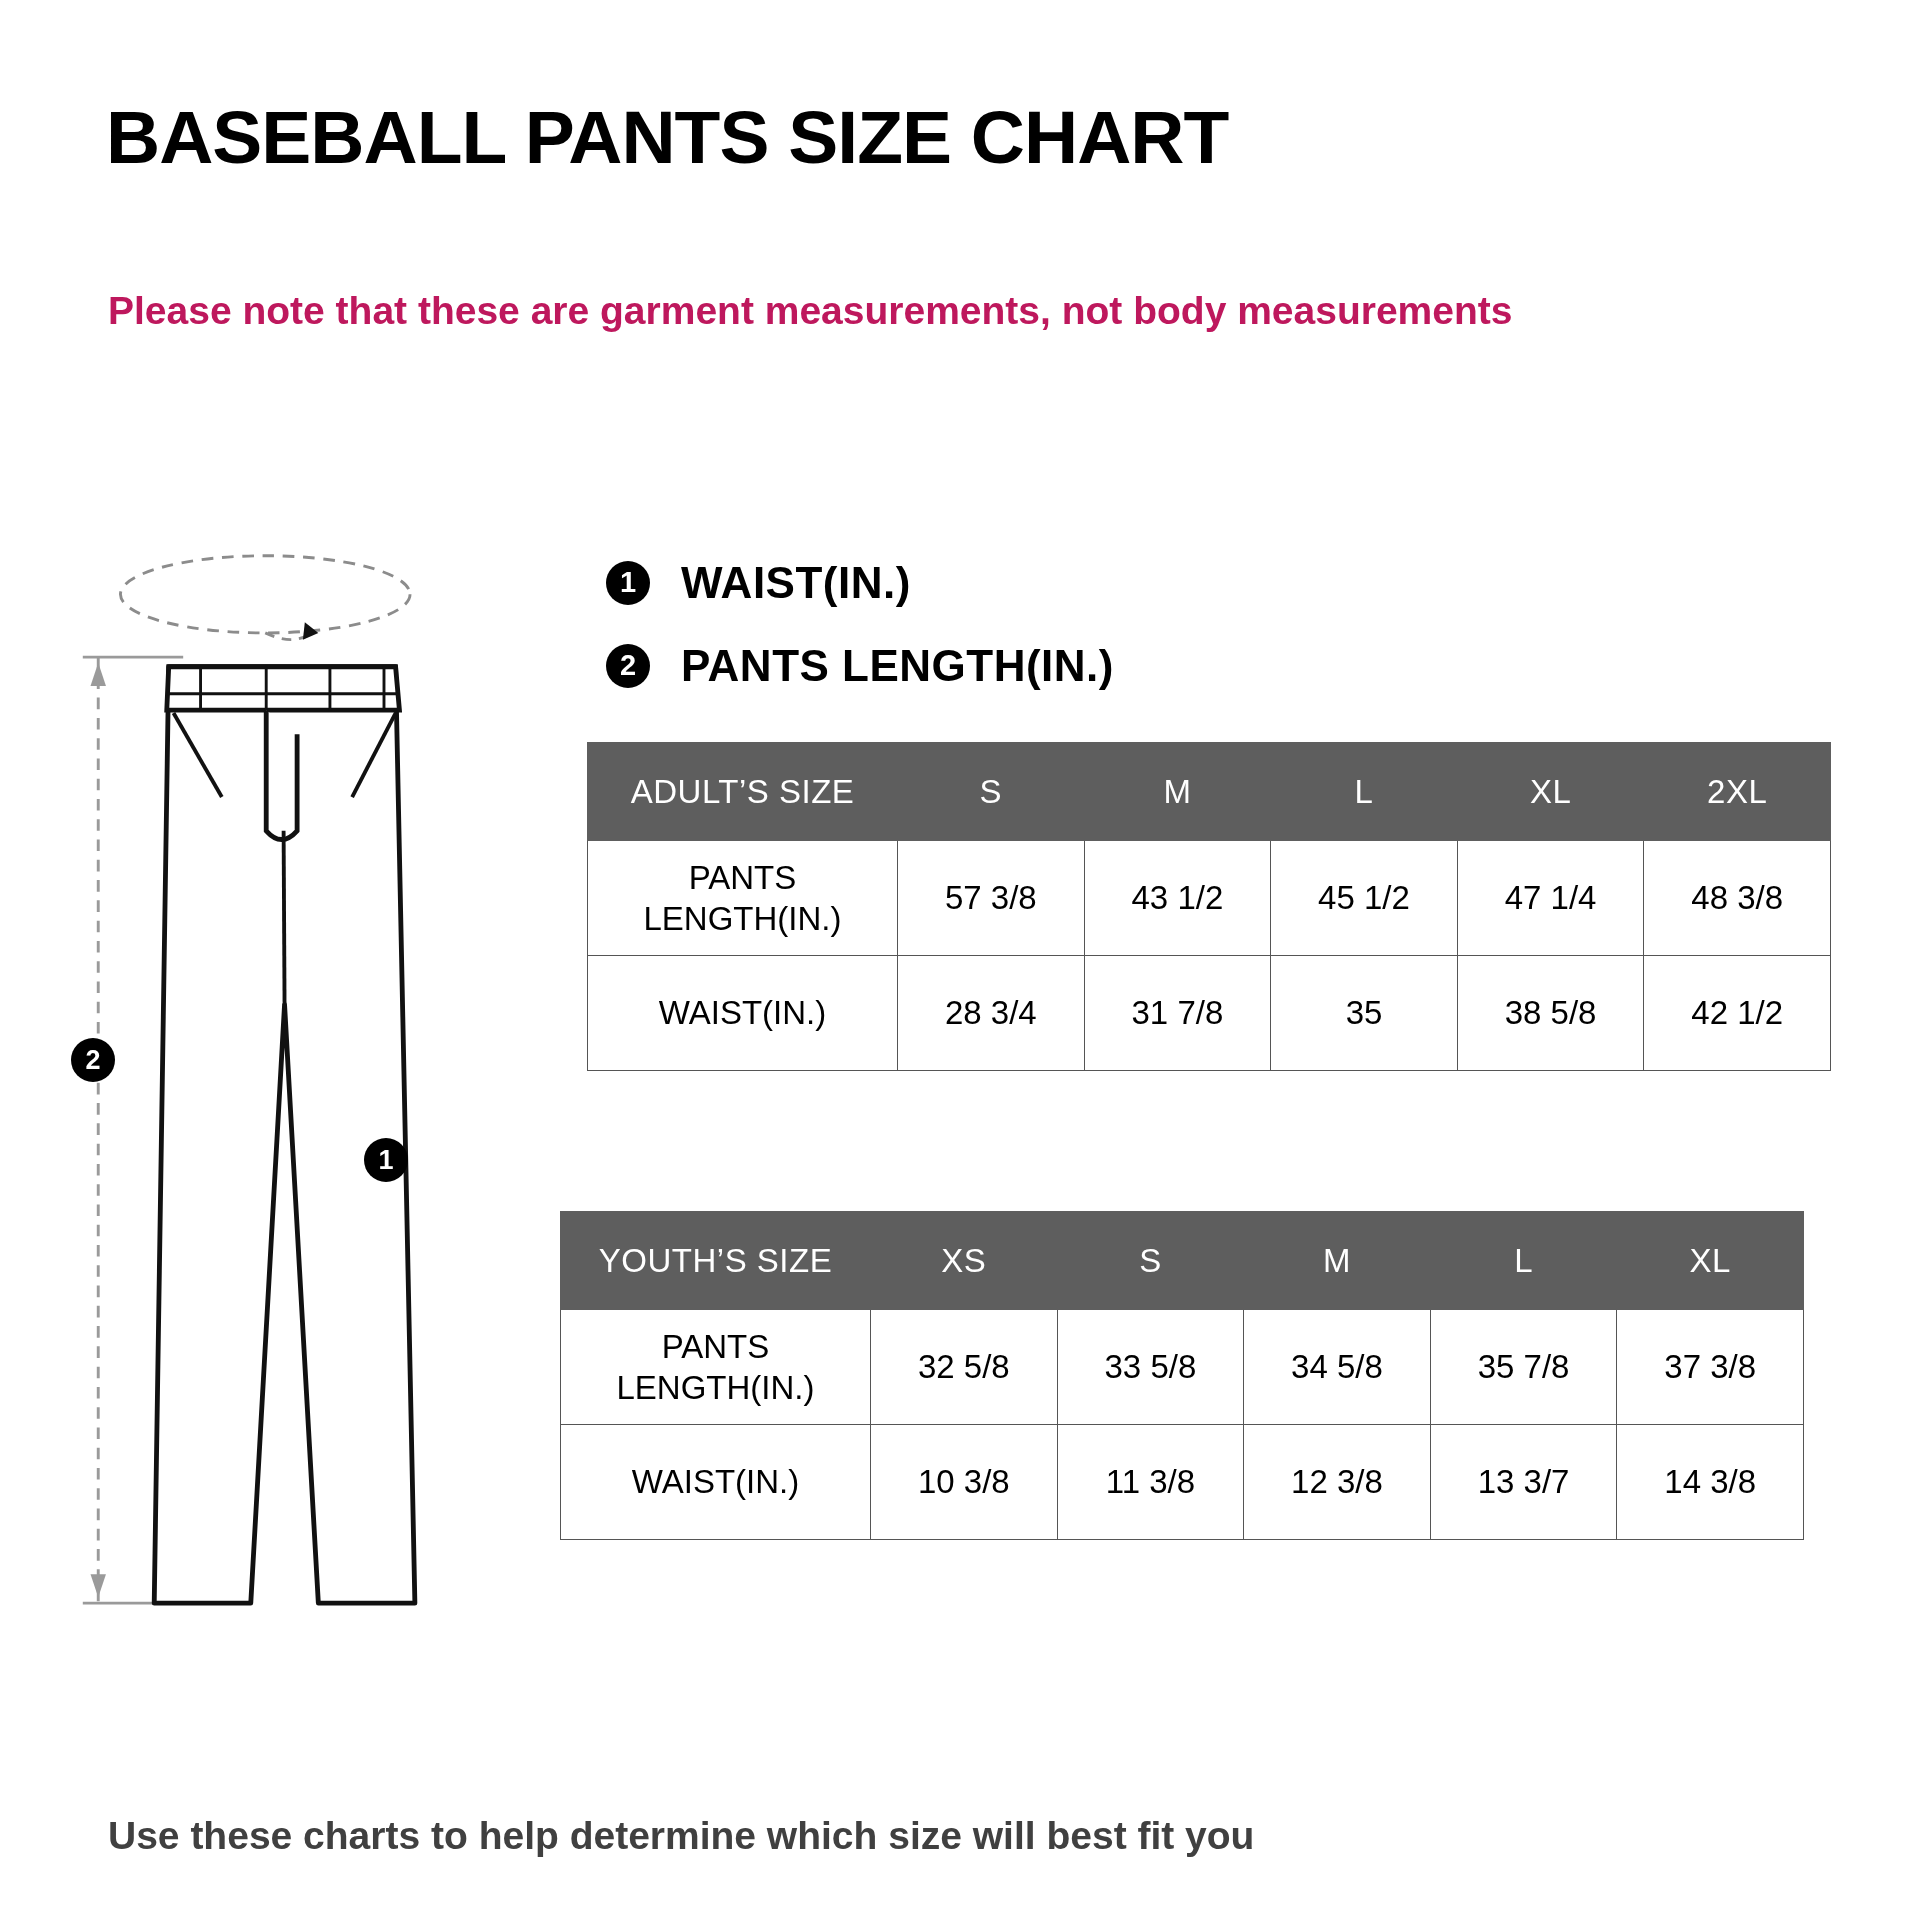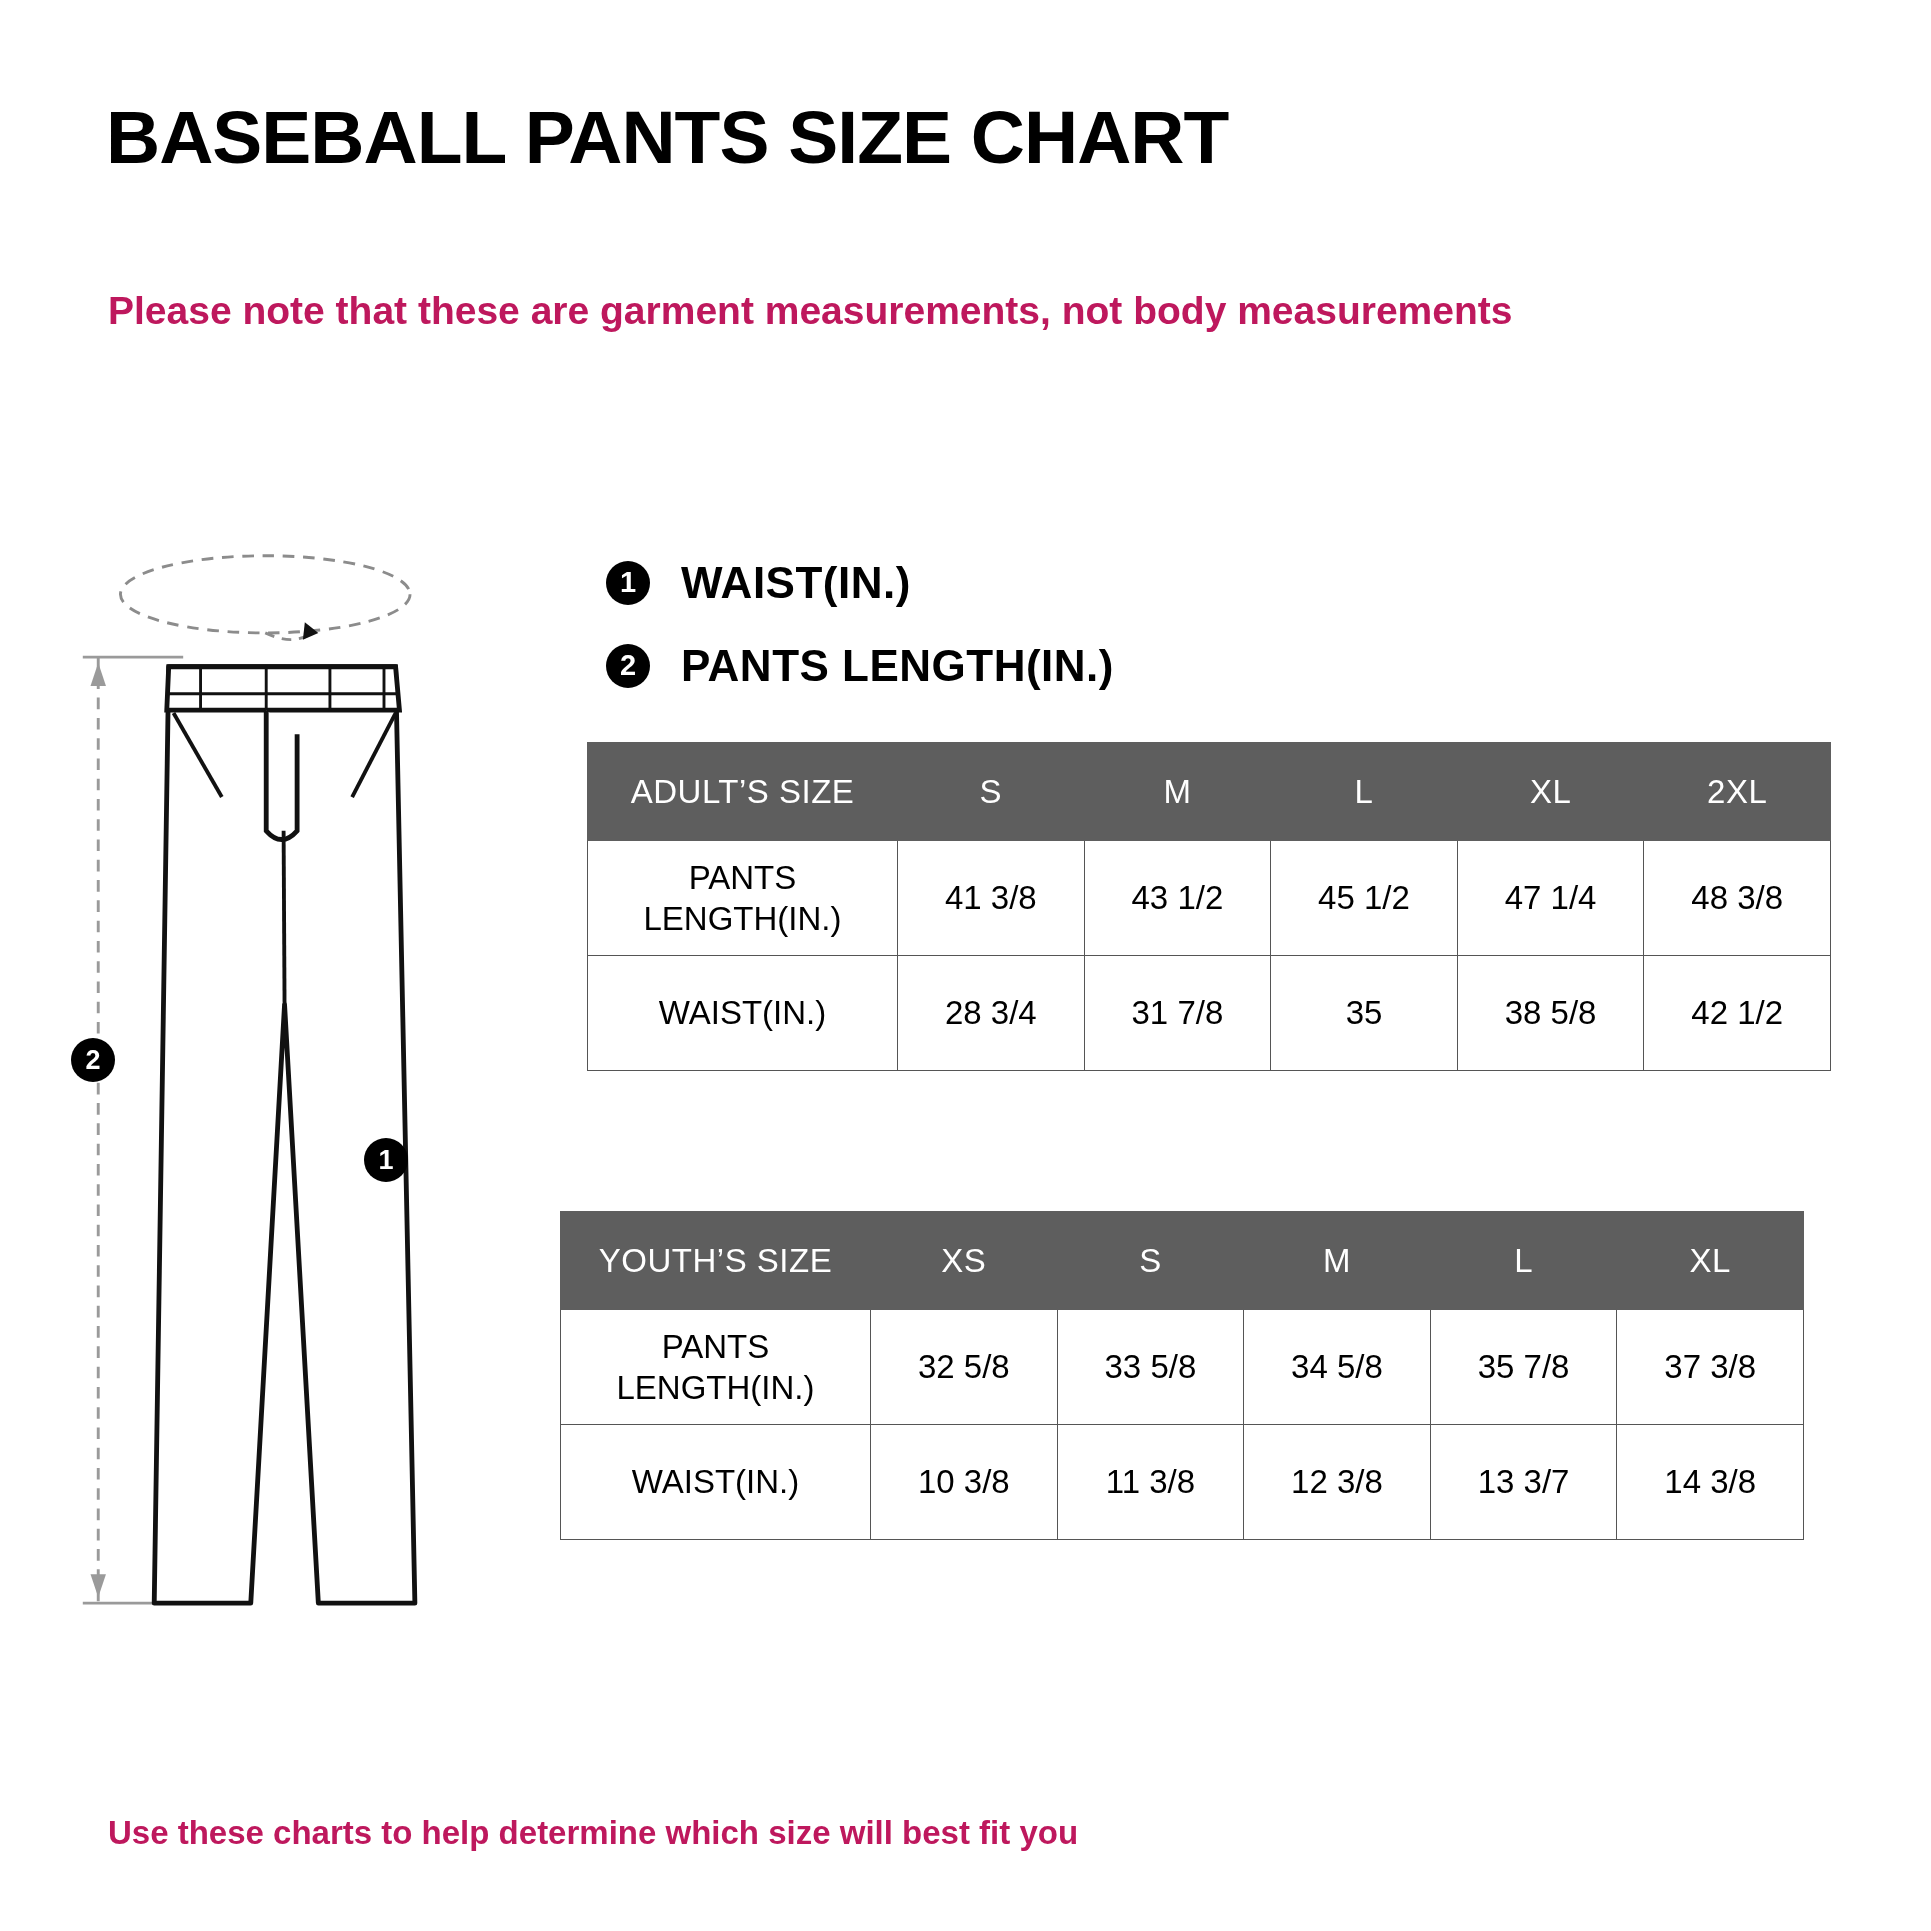--- a/index.html
+++ b/index.html
@@ -40,23 +40,23 @@
     font-size: 39px;
     font-weight: bold;
     color: #be185d;
     line-height: 1.28;
   }
   .footer-note {
     position: absolute;
     left: 108px;
     top: 1813px;
     width: 1690px;
-    font-size: 33px;
-    font-weight: bold;
-    color: #be185d;
+    font-size: 39px;
+    font-weight: bold;
+    color: #404040;
     line-height: 1.2;
   }
 
   
   .legend {
     position: absolute;
     left: 606px;
     top: 541px;
   }
   .legend-row {
@@ -212,21 +212,21 @@
         <th>S</th>
         <th>M</th>
         <th>L</th>
         <th>XL</th>
         <th>2XL</th>
       </tr>
     </thead>
     <tbody>
       <tr>
         <td class="row-label col-label">PANTS LENGTH(IN.)</td>
-        <td>41 3/8</td>
+        <td>57 3/8</td>
         <td>43 1/2</td>
         <td>45 1/2</td>
         <td>47 1/4</td>
         <td>48 3/8</td>
       </tr>
       <tr>
         <td class="row-label col-label">WAIST(IN.)</td>
         <td>28 3/4</td>
         <td>31 7/8</td>
         <td>35</td>

